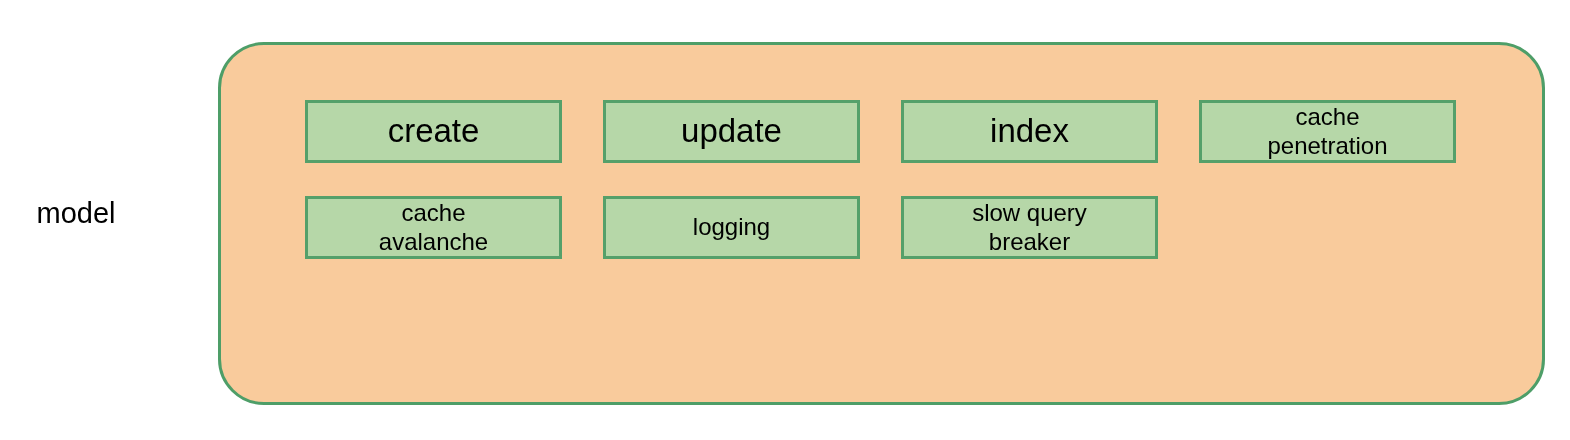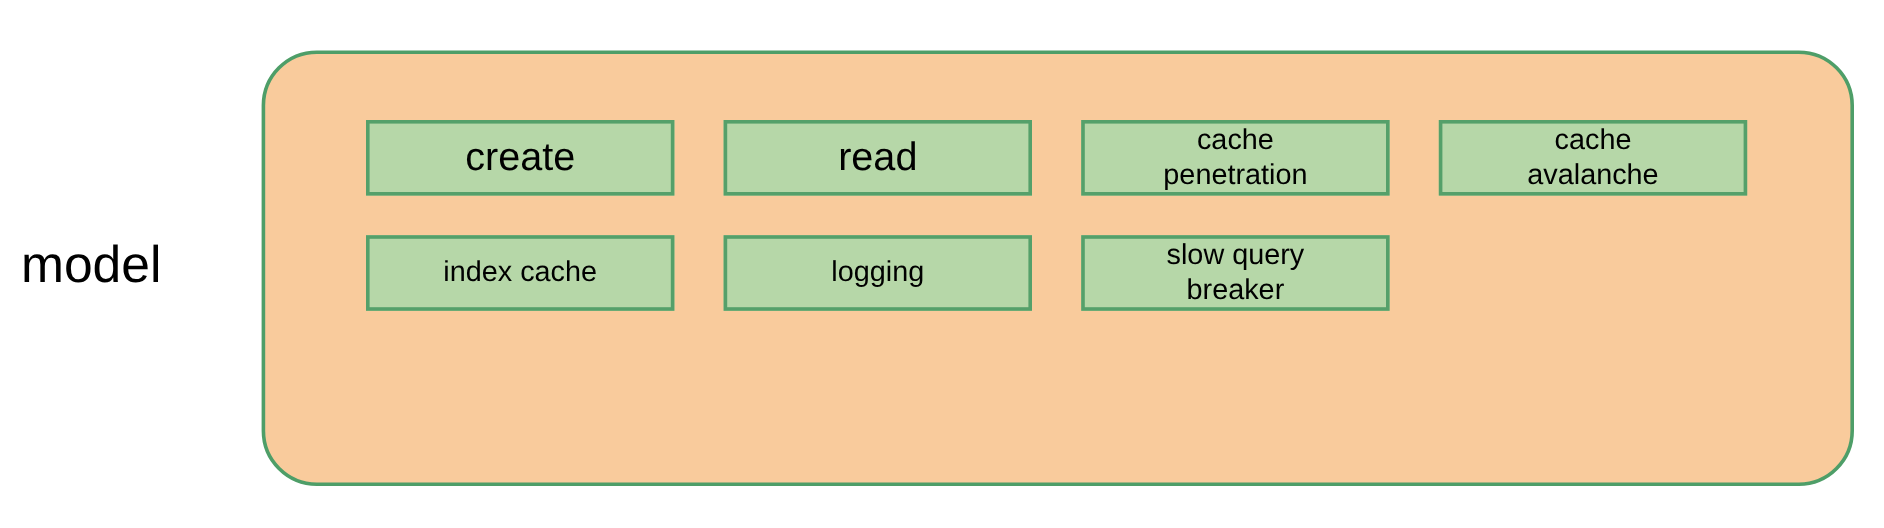--- a/index.html
+++ b/index.html
@@ -22,21 +22,21 @@
     font-family: "Liberation Sans", sans-serif;
     color: var(--text-color);
     overflow: hidden;
   }
   .model-label {
     position: absolute;
     left: 6px;
     top: 196px;
     width: 140px;
     text-align: center;
-    font-size: 43px;
+    font-size: 29px;
     line-height: 1.2;
     color: var(--text-color);
   }
   .model-container {
     position: absolute;
     left: 218px;
     top: 42px;
     width: 1327px;
     height: 363px;
     background: var(--container-fill);
@@ -66,25 +66,25 @@
   }
 </style>
 </head>
 <body>
 
 <div class="model-label">model</div>
 
 <div class="model-container">
 
   <div class="cell header">create</div>
-  <div class="cell header">read</div>
+  <div class="cell header">update</div>
+  <div class="cell header">index</div>
 
   <div class="cell">cache
 penetration</div>
   <div class="cell">cache
 avalanche</div>
-  <div class="cell">index cache</div>
 
   <div class="cell">logging</div>
   <div class="cell">slow query
 breaker</div>
 
 </div>
 
 </body></html>

